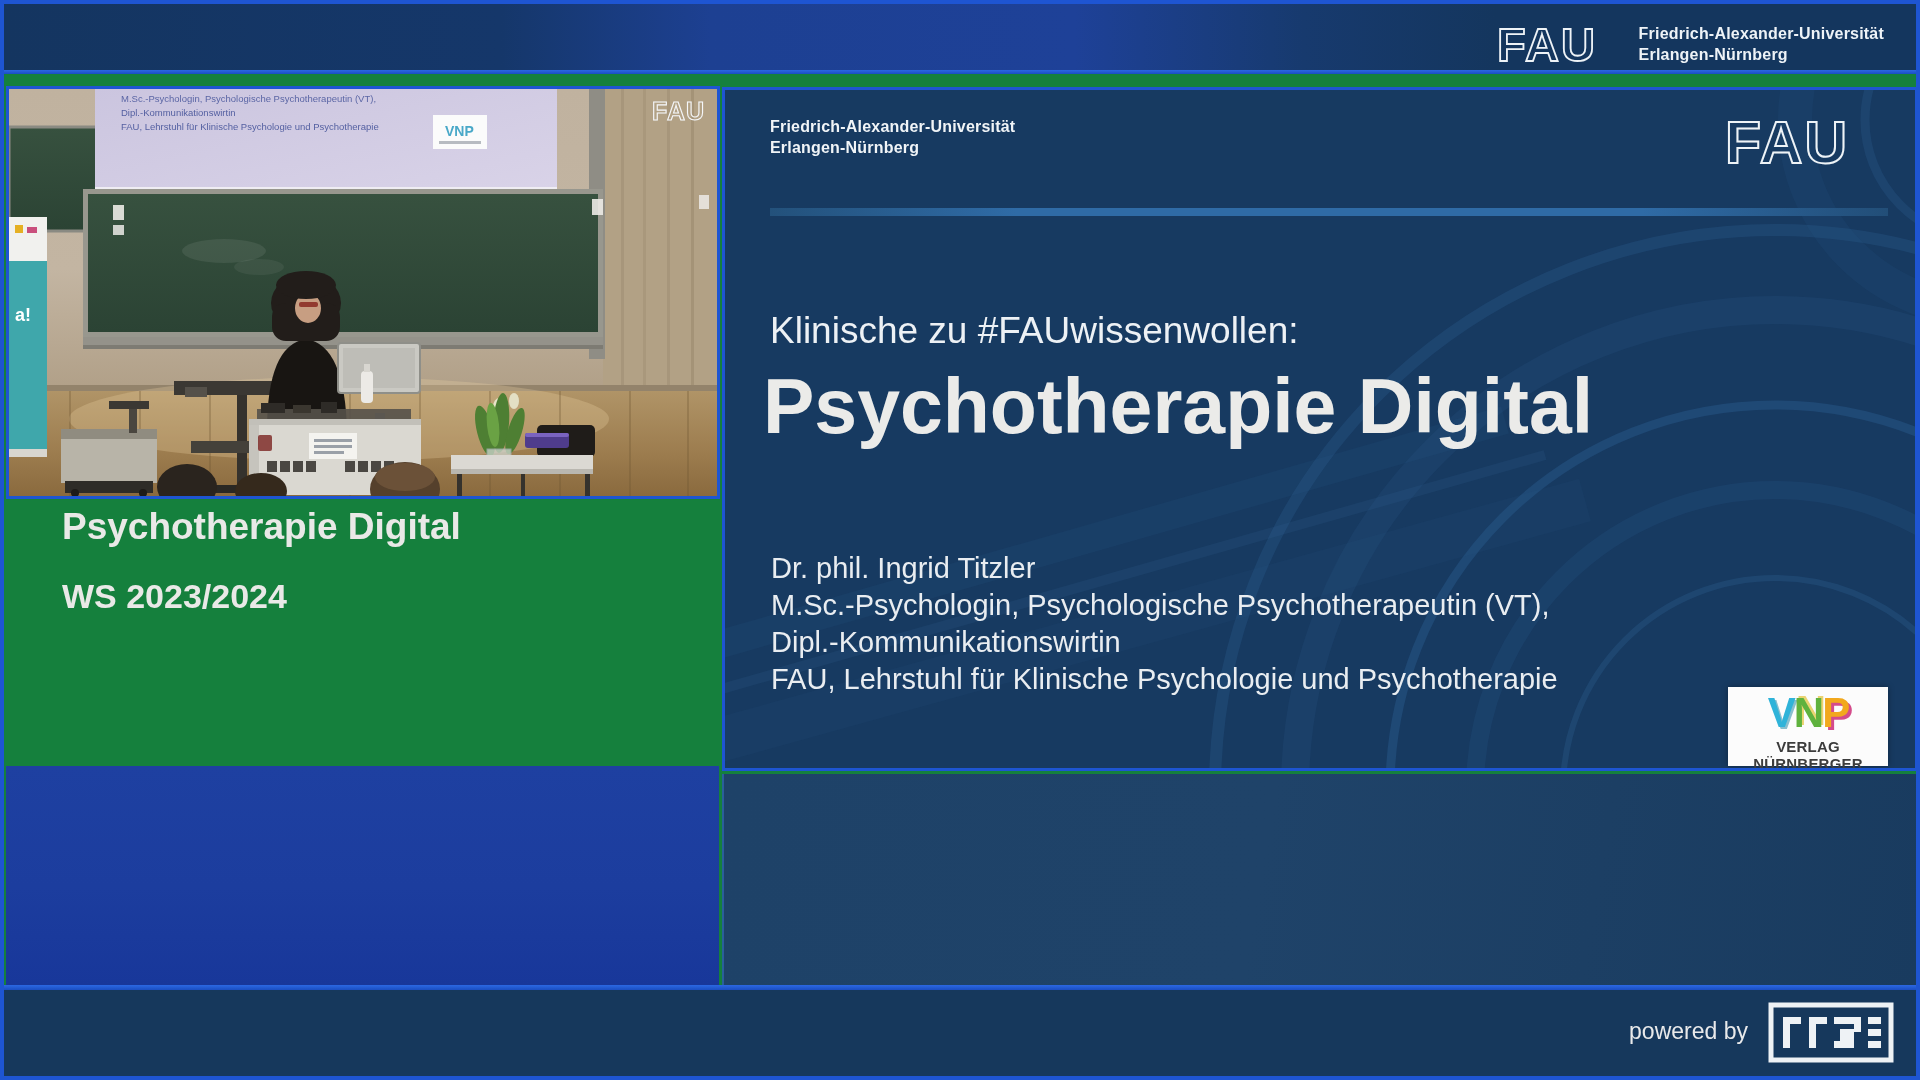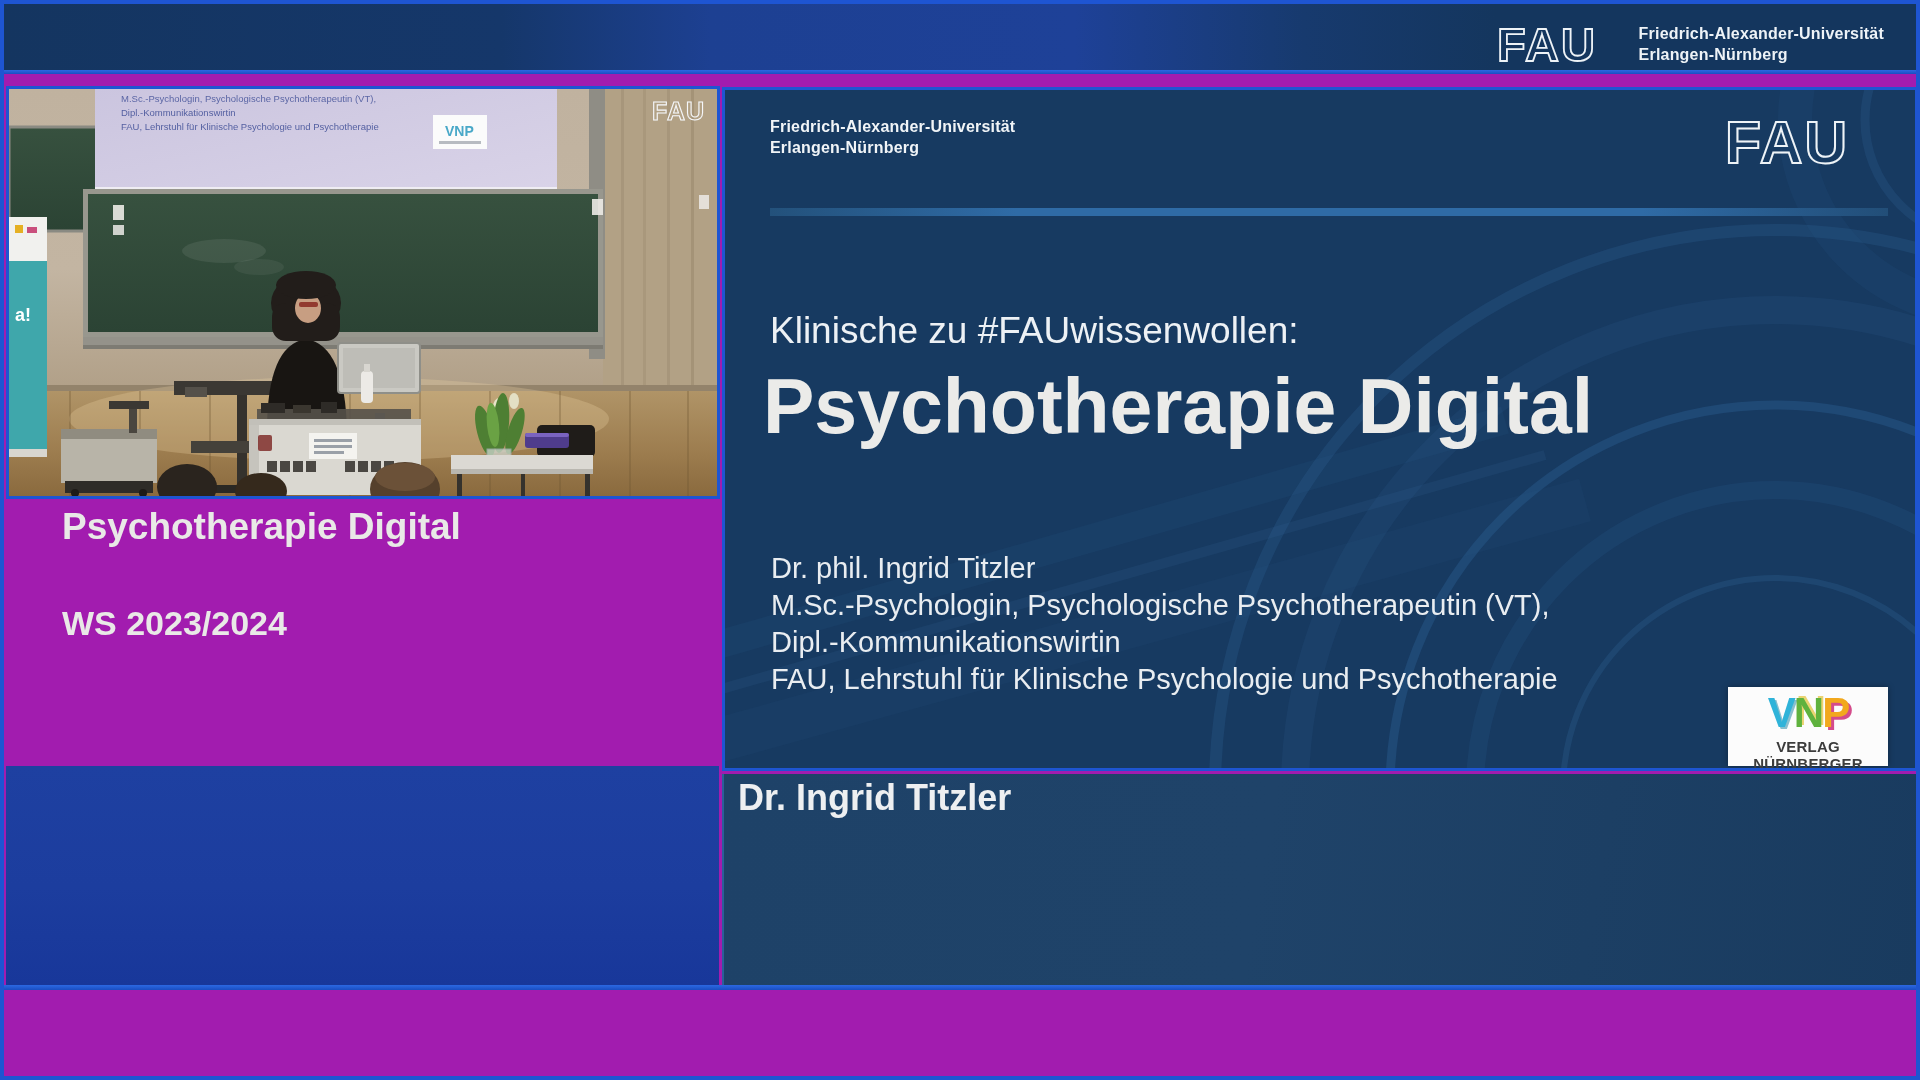--- a/index.html
+++ b/index.html
@@ -1,37 +1,37 @@
 <!DOCTYPE html>
 <html><head>
 <meta charset="utf-8">
 <style>
   html,body{margin:0;padding:0;background:#000;}
   .page{position:relative;width:1920px;height:1080px;overflow:hidden;
-        background:#a21caf;font-family:"Liberation Sans",sans-serif;}
+        background:#15803d;font-family:"Liberation Sans",sans-serif;}
   .outer-border{position:absolute;inset:0;border:4px solid #1e55d2;pointer-events:none;z-index:60;}
 
   
   .top-bar{position:absolute;left:4px;top:4px;right:4px;height:66px;
      background:linear-gradient(90deg,#143560 0%,#15376a 26%,#1d4092 37%,#1e4198 56%,#173a6e 68%,#14365e 78%,#14365e 100%);}
   .top-divider{position:absolute;left:0;top:70px;width:100%;height:4px;
      background:linear-gradient(180deg,#2c68e2,#1a4ec2);z-index:40;}
   .header-brand{position:absolute;top:20px;right:36px;display:flex;align-items:flex-start;gap:16px;z-index:5;}
   .brand-name{font-size:16px;font-weight:bold;color:#eef3f7;line-height:21px;padding-top:3px;letter-spacing:.2px;}
 
   .fau-outline-svg text{font-family:"Liberation Sans",sans-serif;font-weight:bold;
      fill:none;stroke:#eef3f7;letter-spacing:2px;}
 
   
   .video-panel{position:absolute;left:6px;top:86px;width:714px;height:413px;
      border:3px solid #1e55d2;box-sizing:border-box;background:#b9ab97;z-index:10;}
 
   
   .vi-title{position:absolute;left:62px;top:506px;font-size:37px;font-weight:bold;color:#e9e9e7;z-index:5;}
-  .vi-sem{position:absolute;left:62px;top:577px;font-size:34px;font-weight:bold;color:#e9e9e7;z-index:5;margin-top:27px;}
+  .vi-sem{position:absolute;left:62px;top:577px;font-size:34px;font-weight:bold;color:#e9e9e7;z-index:5;}
 
   .accent-block{position:absolute;left:6px;top:766px;width:713px;height:219px;
      background:linear-gradient(180deg,#1e40a1 0%,#1c3d9e 55%,#18379a 100%);z-index:4;}
 
   
   .slide-panel{position:absolute;left:722px;top:87px;width:1196px;height:684px;
      border:3px solid #1e55d2;box-sizing:border-box;background:#173a61;overflow:hidden;z-index:10;}
   .slide-swirl{position:absolute;left:0;top:0;}
   .slide-org{position:absolute;left:45px;top:26px;font-size:16px;font-weight:bold;
      line-height:21px;color:#f0f4f7;letter-spacing:.2px;}
@@ -299,20 +299,38 @@
 
     <div class="vnp-box">
       <div class="vnp-letters">
         <span class="vnp-v">V</span><span class="vnp-n">N</span><span class="vnp-p">P</span>
       </div>
       <div class="vnp-sub">VERLAG NÜRNBERGER PRESSE</div>
     </div>
   </div>
 
   <div class="caption-panel">
-    <div class="caption-speaker">Dr. Ingrid Titzler</div>
   </div>
 
   <div class="bottom-rule"></div>
 
+  <div class="footer">
+    <span class="powered">powered by</span>
+    <svg class="rrze" width="126" height="61" viewBox="0 0 126 61">
+      <rect x="3" y="3" width="120" height="55" fill="none" stroke="#eef2f5" stroke-width="5"></rect>
+      <g fill="#eef2f5">
+        <rect x="15" y="15" width="7" height="31"></rect>
+          <rect x="15" y="15" width="18" height="7"></rect>
+        <rect x="41" y="15" width="7" height="31"></rect>
+          <rect x="41" y="15" width="18" height="7"></rect>
+        <rect x="66" y="15" width="27" height="7"></rect>
+          <rect x="86" y="15" width="7" height="15"></rect>
+        <rect x="72" y="27" width="14" height="13"></rect>
+          <rect x="66" y="39" width="20" height="7"></rect>
+        <rect x="100" y="15" width="13" height="7"></rect>
+          <rect x="100" y="27" width="13" height="7"></rect>
+        <rect x="100" y="39" width="13" height="7"></rect>
+      </g>
+    </svg>
+  </div>
 
   <div class="outer-border"></div>
 </div>
 
 </body></html>

